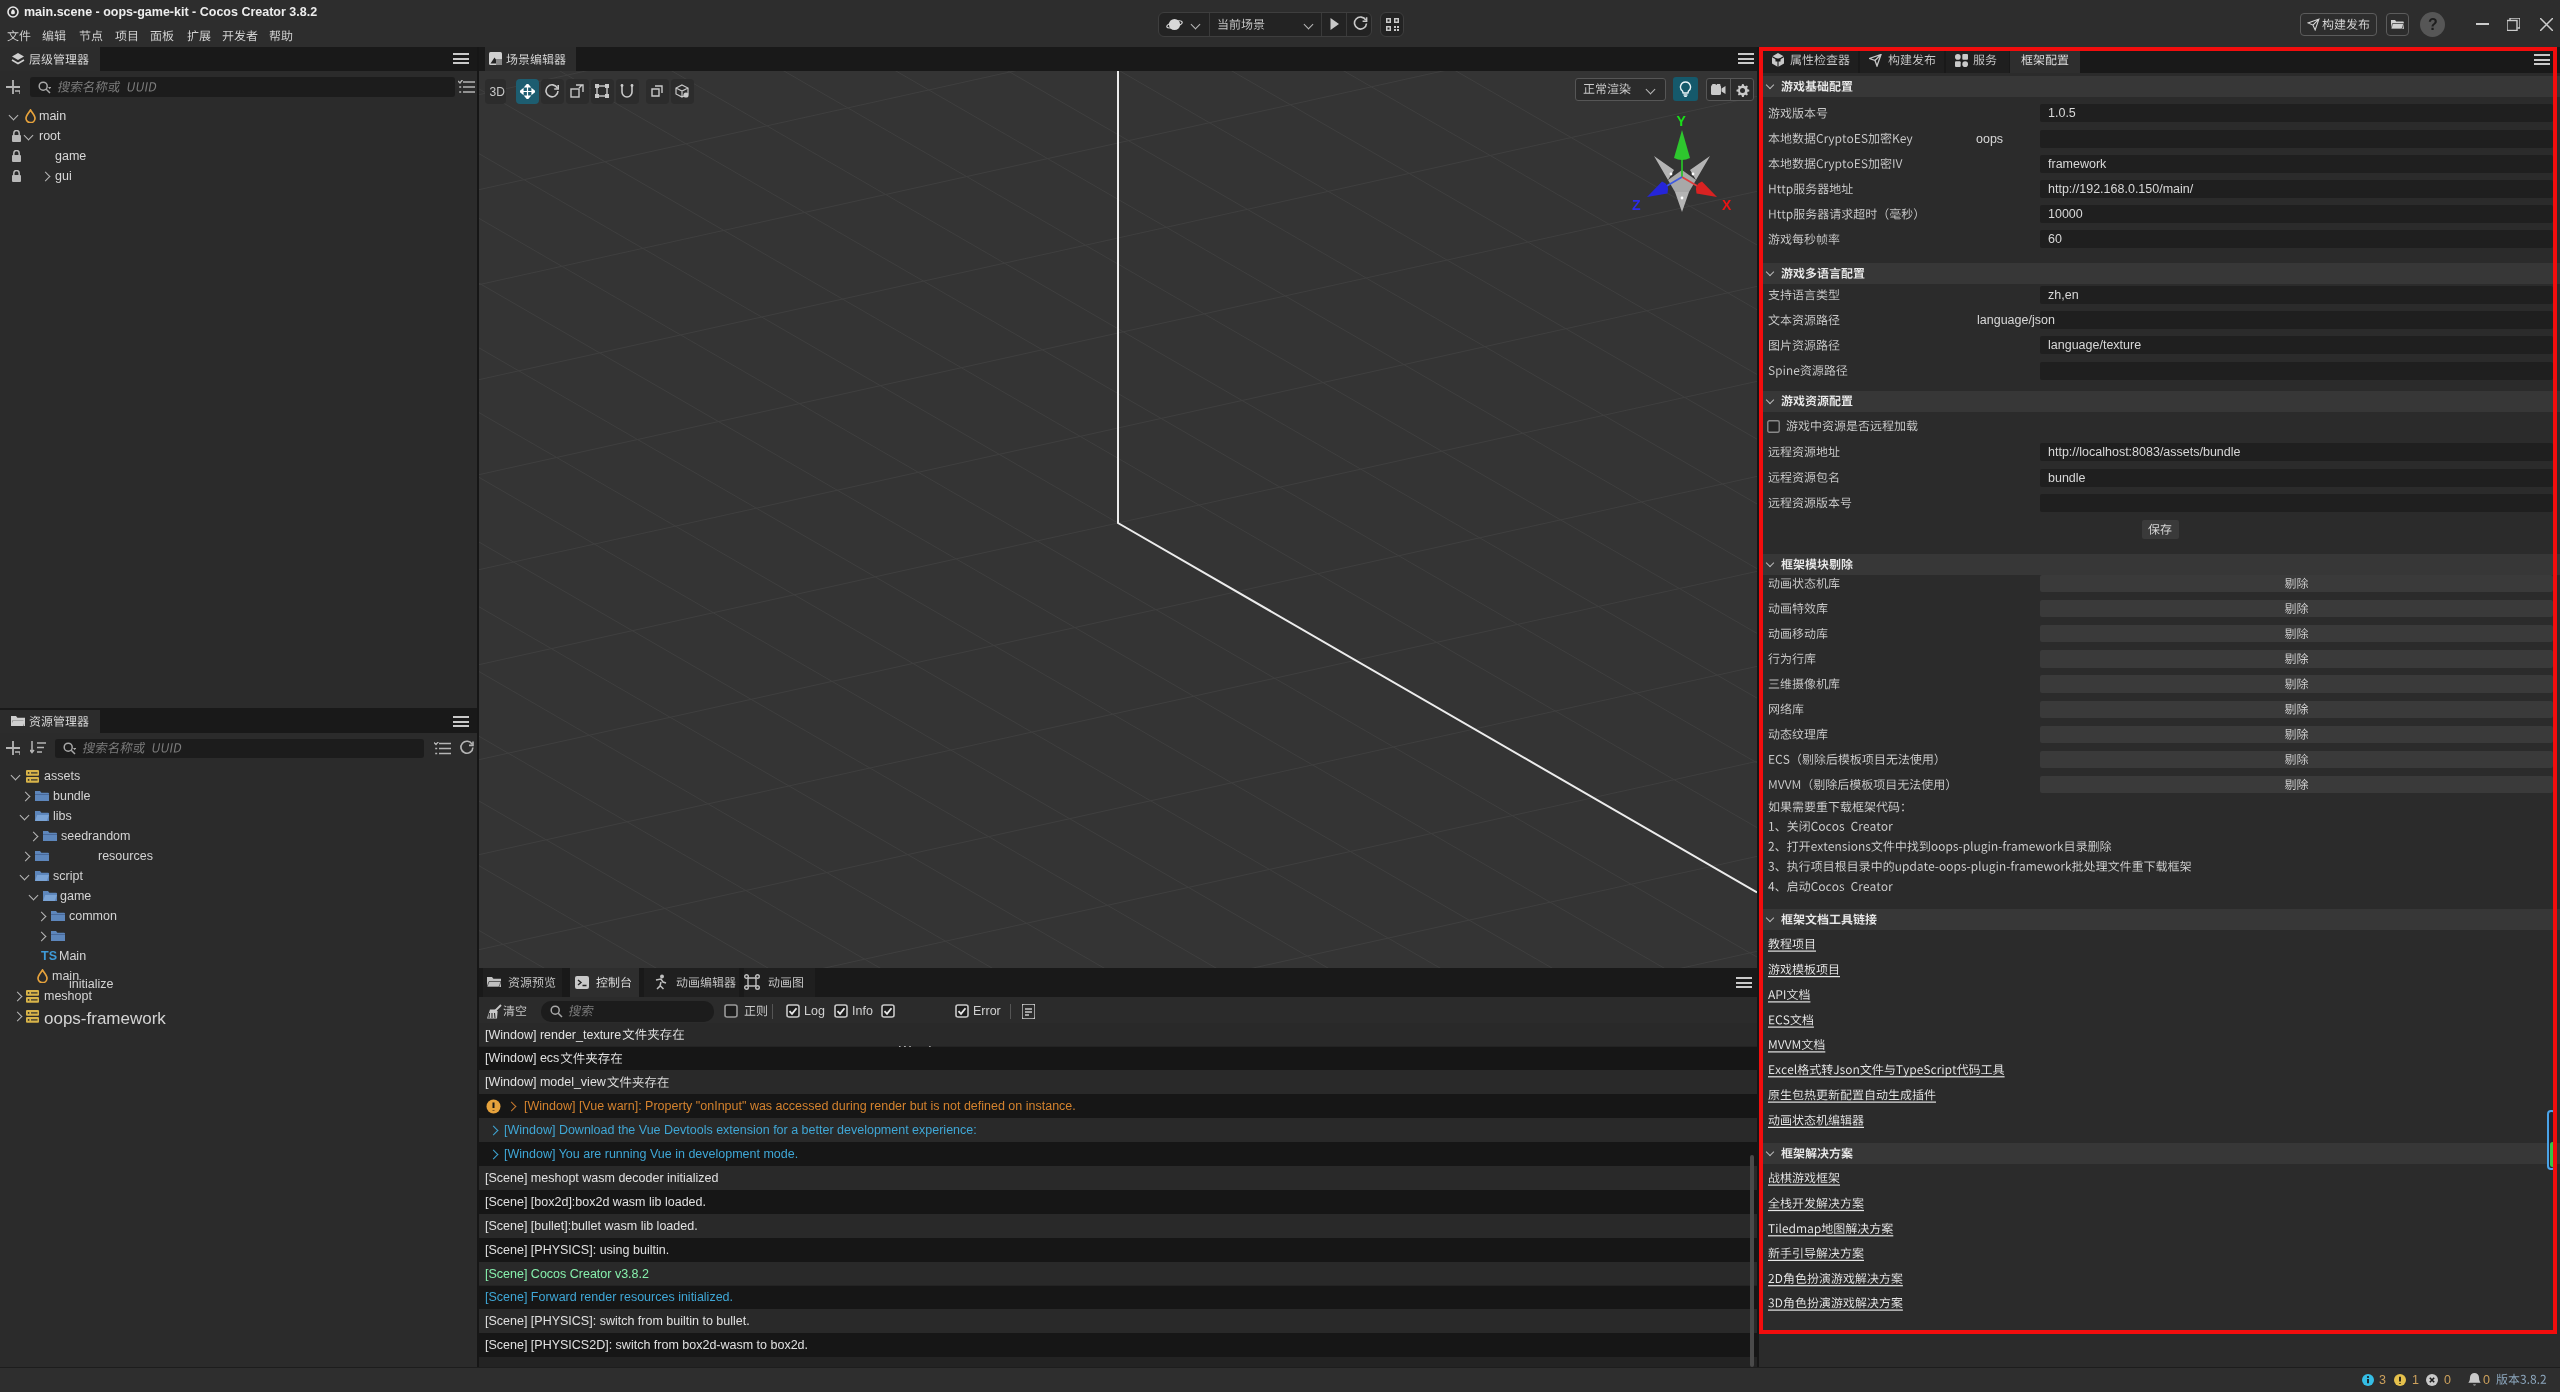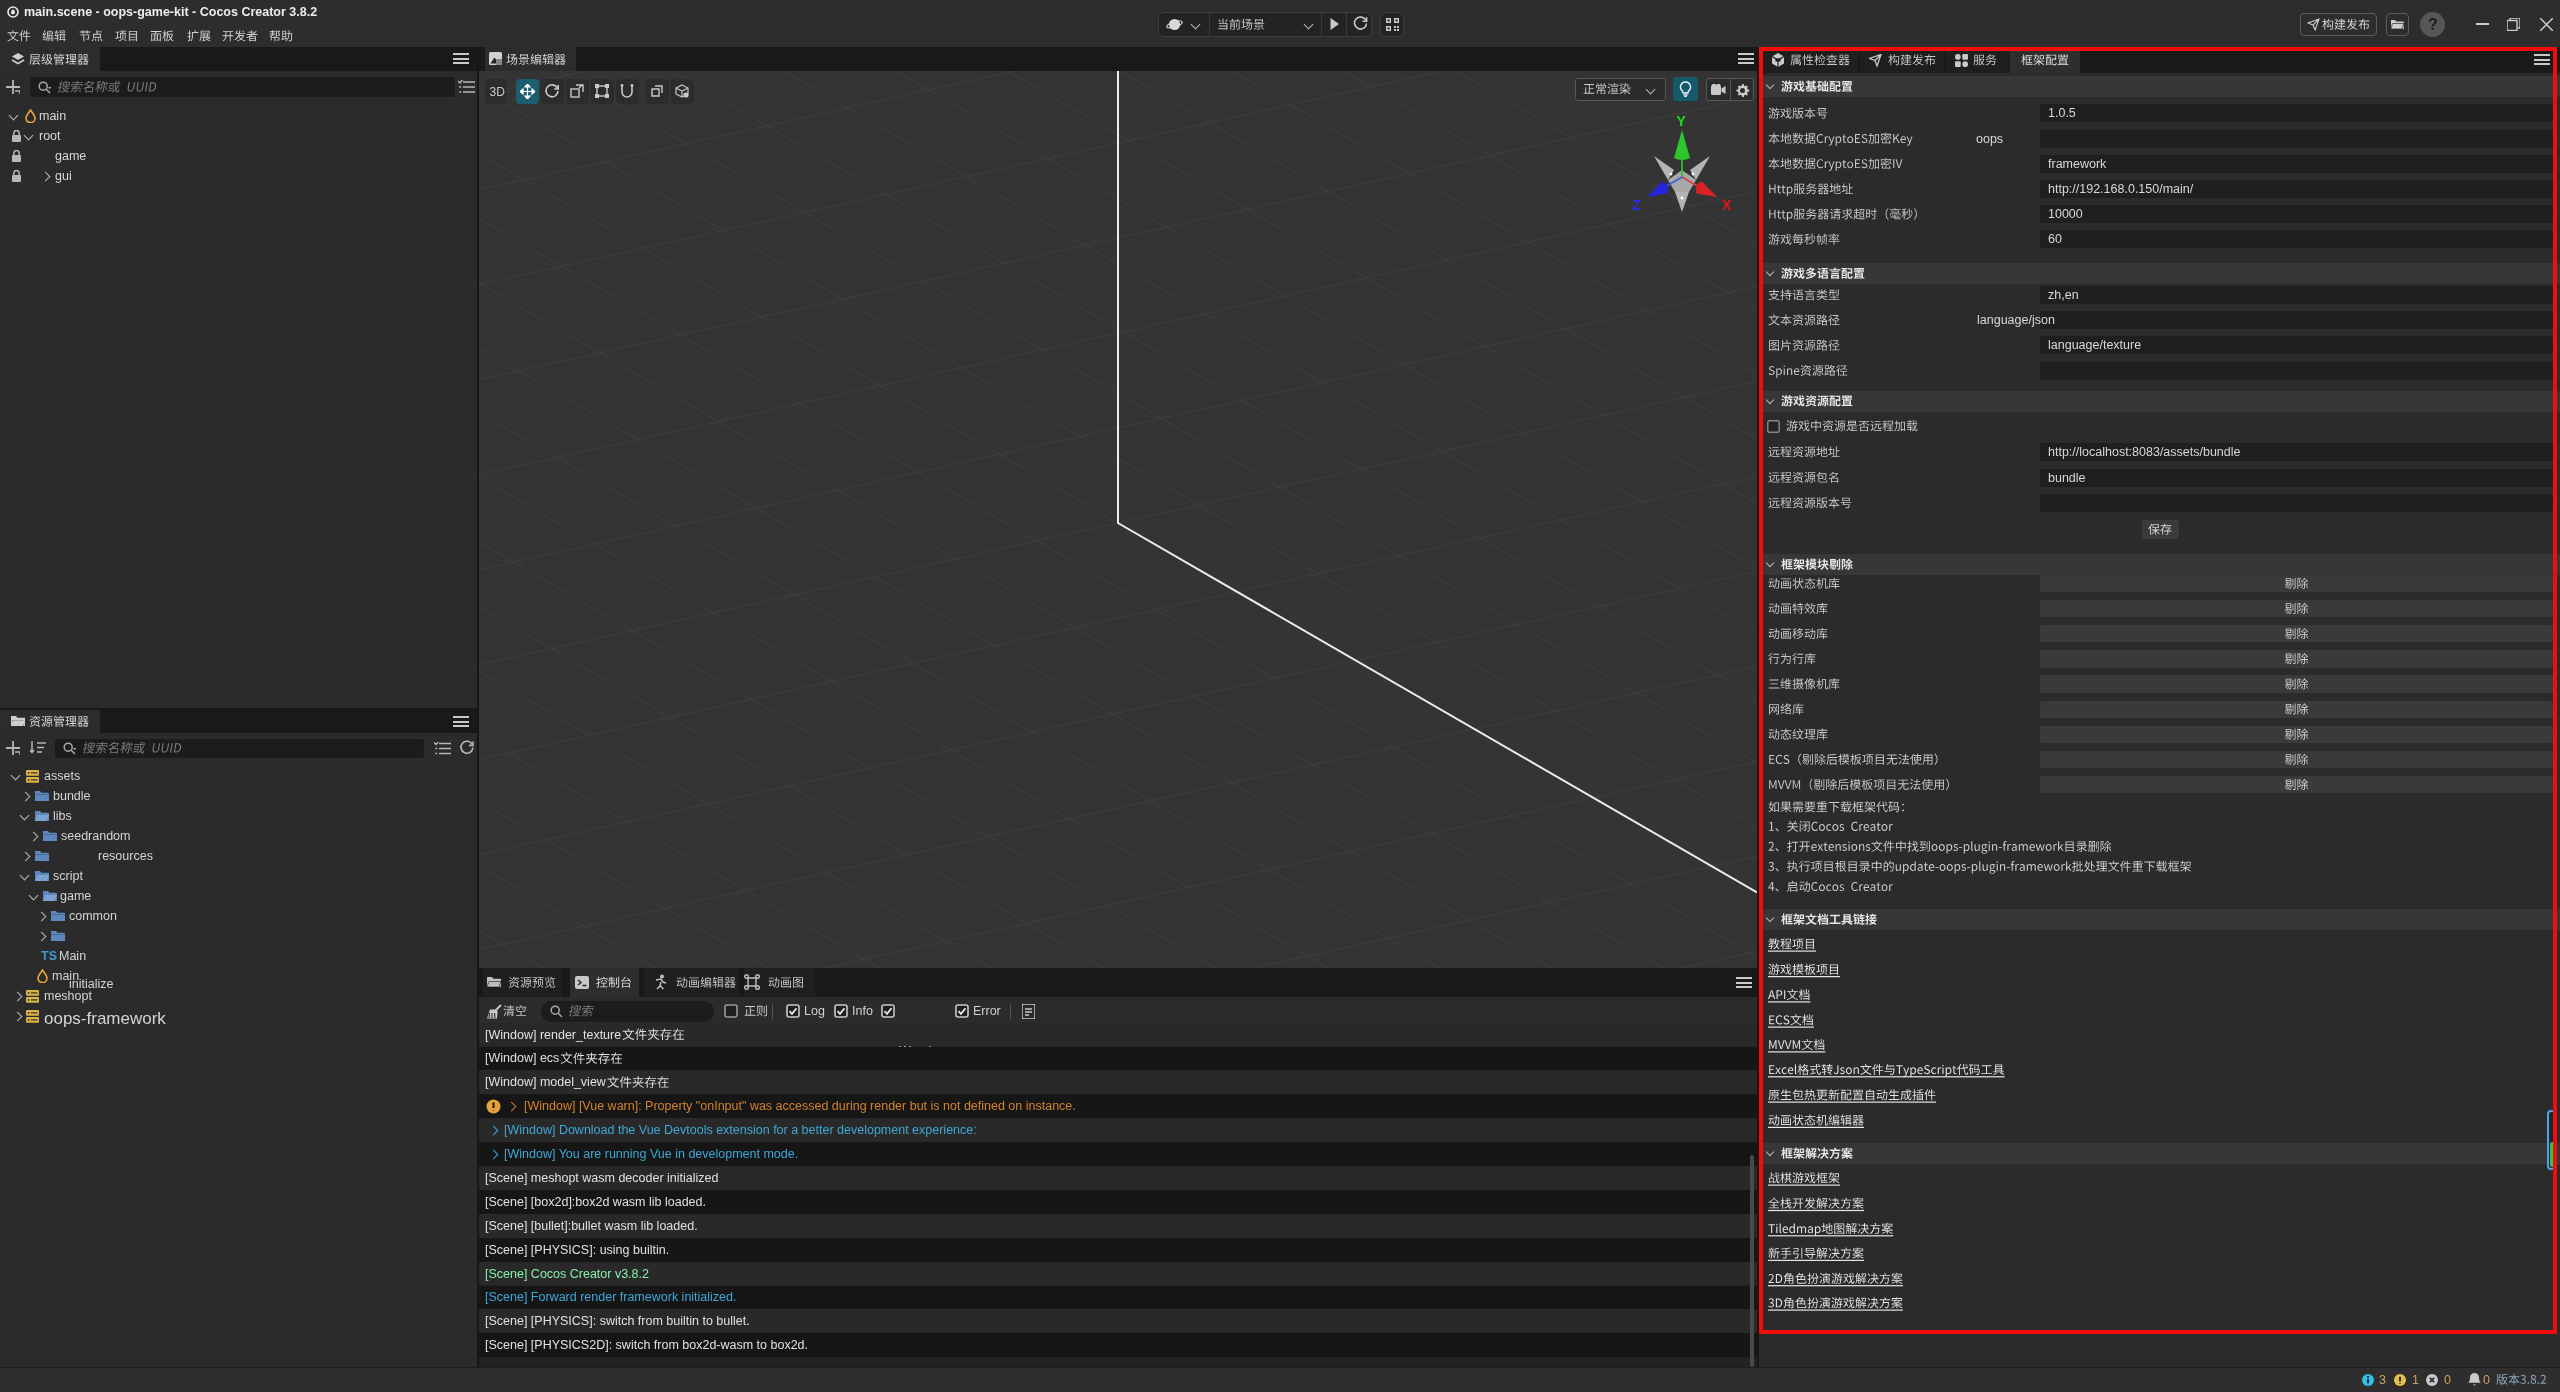--- a/index.html
+++ b/index.html
@@ -489,21 +489,21 @@
 <div style="position:absolute;left:485px;top:1171.95px;font-size:12.5px;color:#e0e0e0;font-weight:normal;white-space:pre;line-height:1;">[Scene] meshopt wasm decoder initialized</div>
 <div style="position:absolute;left:479px;top:1189.9px;width:1278px;height:23.9px;background:#161616"></div>
 <div style="position:absolute;left:485px;top:1195.85px;font-size:12.5px;color:#e0e0e0;font-weight:normal;white-space:pre;line-height:1;">[Scene] [box2d]:box2d wasm lib loaded.</div>
 <div style="position:absolute;left:479px;top:1213.8px;width:1278px;height:23.9px;background:#292929"></div>
 <div style="position:absolute;left:485px;top:1219.75px;font-size:12.5px;color:#e0e0e0;font-weight:normal;white-space:pre;line-height:1;">[Scene] [bullet]:bullet wasm lib loaded.</div>
 <div style="position:absolute;left:479px;top:1237.7px;width:1278px;height:23.9px;background:#161616"></div>
 <div style="position:absolute;left:485px;top:1243.65px;font-size:12.5px;color:#e0e0e0;font-weight:normal;white-space:pre;line-height:1;">[Scene] [PHYSICS]: using builtin.</div>
 <div style="position:absolute;left:479px;top:1261.6px;width:1278px;height:23.9px;background:#292929"></div>
 <div style="position:absolute;left:485px;top:1267.55px;font-size:12.5px;color:#86efac;font-weight:normal;white-space:pre;line-height:1;">[Scene] Cocos Creator v3.8.2</div>
 <div style="position:absolute;left:479px;top:1285.5px;width:1278px;height:23.9px;background:#161616"></div>
-<div style="position:absolute;left:485px;top:1291.45px;font-size:12.5px;color:#3fa7d6;font-weight:normal;white-space:pre;line-height:1;">[Scene] Forward render framework initialized.</div>
+<div style="position:absolute;left:485px;top:1291.45px;font-size:12.5px;color:#3fa7d6;font-weight:normal;white-space:pre;line-height:1;">[Scene] Forward render resources initialized.</div>
 <div style="position:absolute;left:479px;top:1309.4px;width:1278px;height:23.9px;background:#292929"></div>
 <div style="position:absolute;left:485px;top:1315.35px;font-size:12.5px;color:#e0e0e0;font-weight:normal;white-space:pre;line-height:1;">[Scene] [PHYSICS]: switch from builtin to bullet.</div>
 <div style="position:absolute;left:479px;top:1333.3px;width:1278px;height:23.9px;background:#161616"></div>
 <div style="position:absolute;left:485px;top:1339.25px;font-size:12.5px;color:#e0e0e0;font-weight:normal;white-space:pre;line-height:1;">[Scene] [PHYSICS2D]: switch from box2d-wasm to box2d.</div>
 <div style="position:absolute;left:1750px;top:1155px;width:4px;height:212px;background:#4a4a4a;border-radius:2px"></div>
 <div style="position:absolute;left:1763px;top:47px;width:95px;height:26px;background:#1f1f1f"></div>
 <div style="position:absolute;left:1860px;top:47px;width:84px;height:26px;background:#1f1f1f"></div>
 <div style="position:absolute;left:1946px;top:47px;width:63px;height:26px;background:#1f1f1f"></div>
 <svg style="position:absolute;left:1771px;top:53px;" width="14" height="14" viewBox="0 0 14 14">
     <path d="M7 0 L13 3.5 V10.5 L7 14 L1 10.5 V3.5 Z" fill="#c9c9c9"></path>

